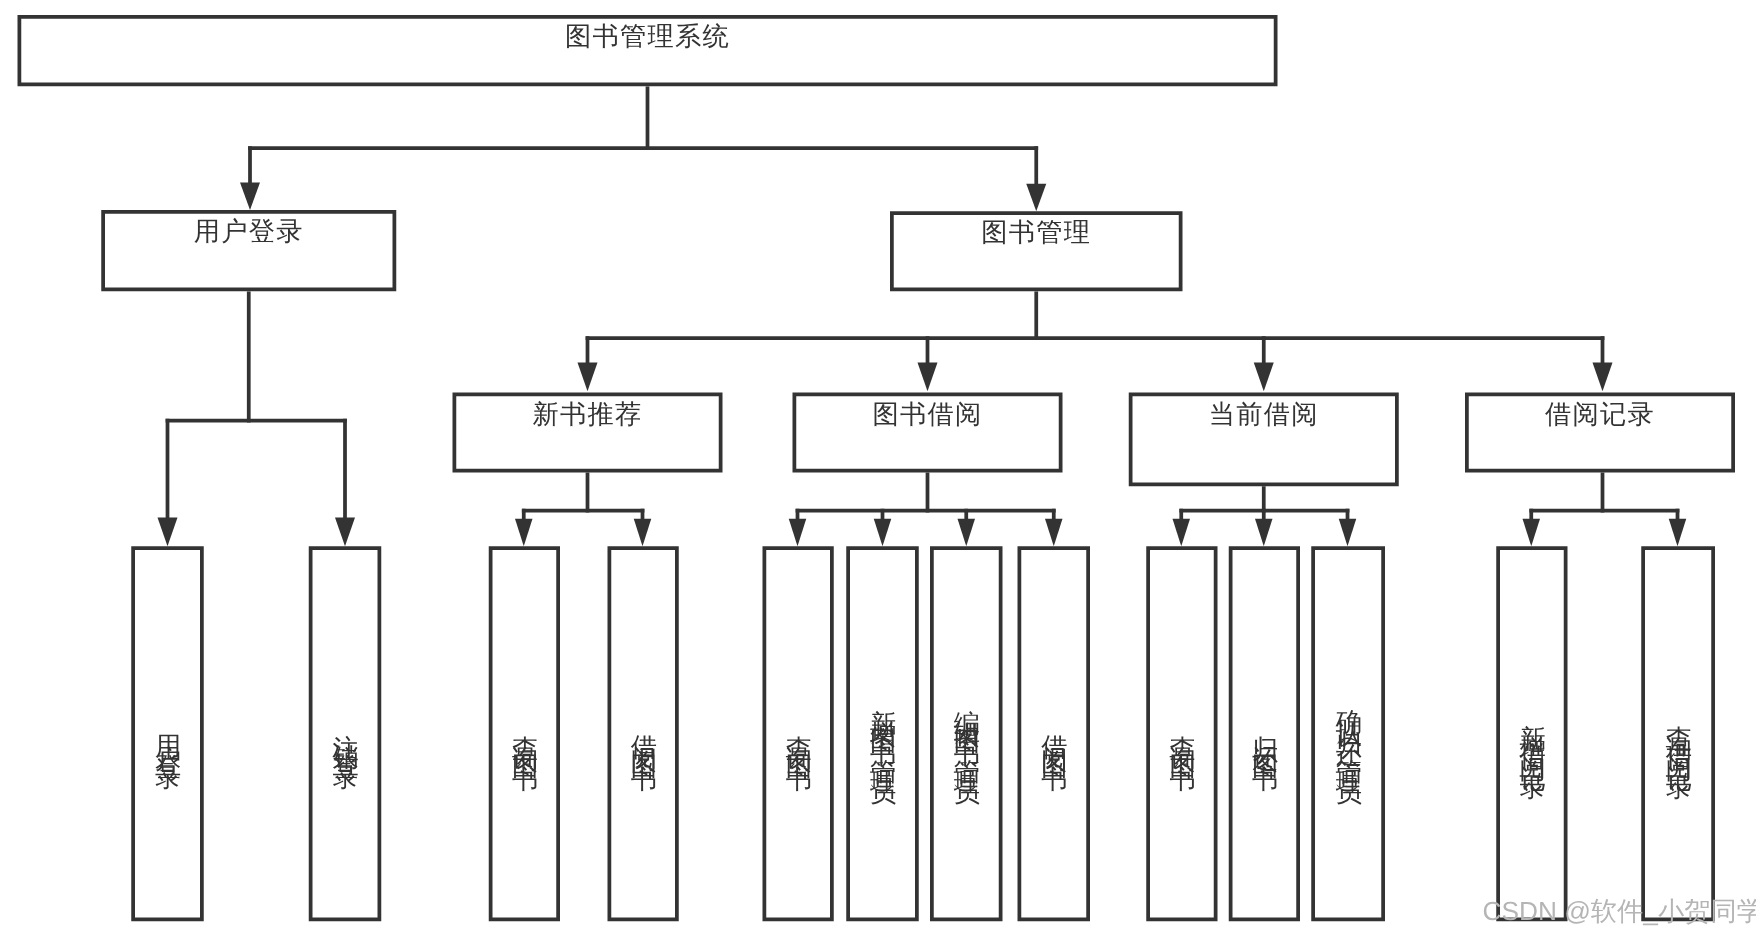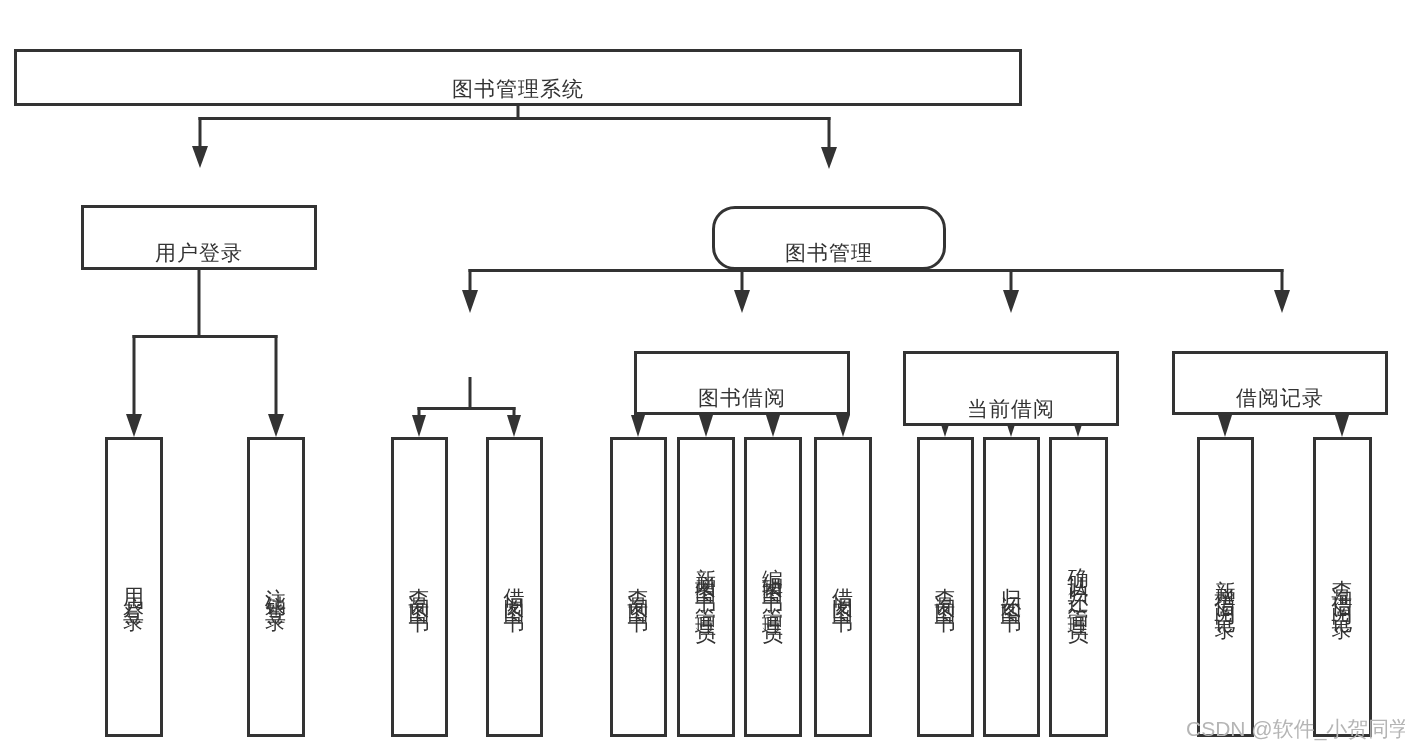--- a/index.html
+++ b/index.html
@@ -17,26 +17,25 @@
     font-family:"Liberation Sans", sans-serif;
   }
   svg.wires{position:absolute;left:0;top:0;z-index:1;}
   svg.wires line{stroke:var(--line);stroke-width:3;}
   svg.wires polygon{fill:var(--line);}
   .node{
     position:absolute;
     box-sizing:border-box;
     border:3px solid var(--line);
     background:var(--bg);
-    display:flex;align-items:flex-end;justify-content:center;
+    display:flex;align-items:flex-start;justify-content:center;
     color:var(--text);
     font-size:21px;
     letter-spacing:1px;
     z-index:2;
-    margin-top:37px;
   }
   .vbox{
     position:absolute;
     top:437px;height:300px;
     box-sizing:border-box;
     border:3px solid var(--line);
     background:var(--bg);
     display:flex;align-items:center;justify-content:center;
     z-index:2;
   }
@@ -125,24 +124,27 @@
     <polygon points="1335,415 1349,415 1342,437"></polygon>
   </svg>
 
   <div class="node" style="left:14px;top:12px;width:1008px;height:57px;">
     <span>图书管理系统</span>
   </div>
 
   <div class="node" style="left:81px;top:168px;width:236px;height:65px;">
     <span>用户登录</span>
   </div>
-  <div class="node" style="left:712px;top:169px;width:234px;height:64px;border-radius:23px;">
+  <div class="node" style="left:712px;top:169px;width:234px;height:64px;">
     <span>图书管理</span>
   </div>
 
+  <div class="node" style="left:362px;top:314px;width:216px;height:64px;">
+    <span>新书推荐</span>
+  </div>
   <div class="node" style="left:634px;top:314px;width:216px;height:64px;">
     <span>图书借阅</span>
   </div>
   <div class="node" style="left:903px;top:314px;width:216px;height:75px;">
     <span>当前借阅</span>
   </div>
   <div class="node" style="left:1172px;top:314px;width:216px;height:64px;">
     <span>借阅记录</span>
   </div>
 

